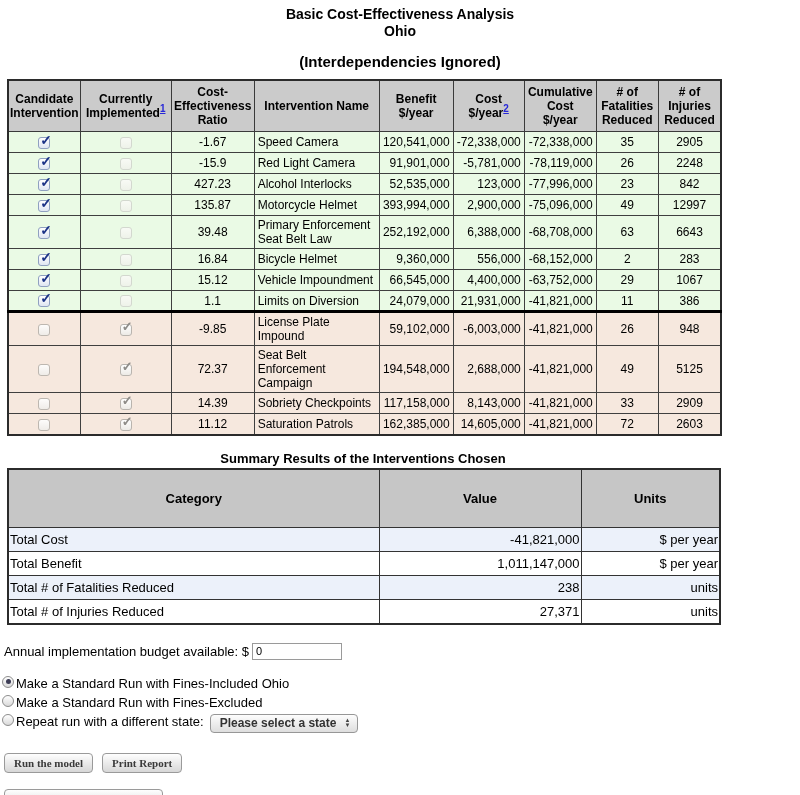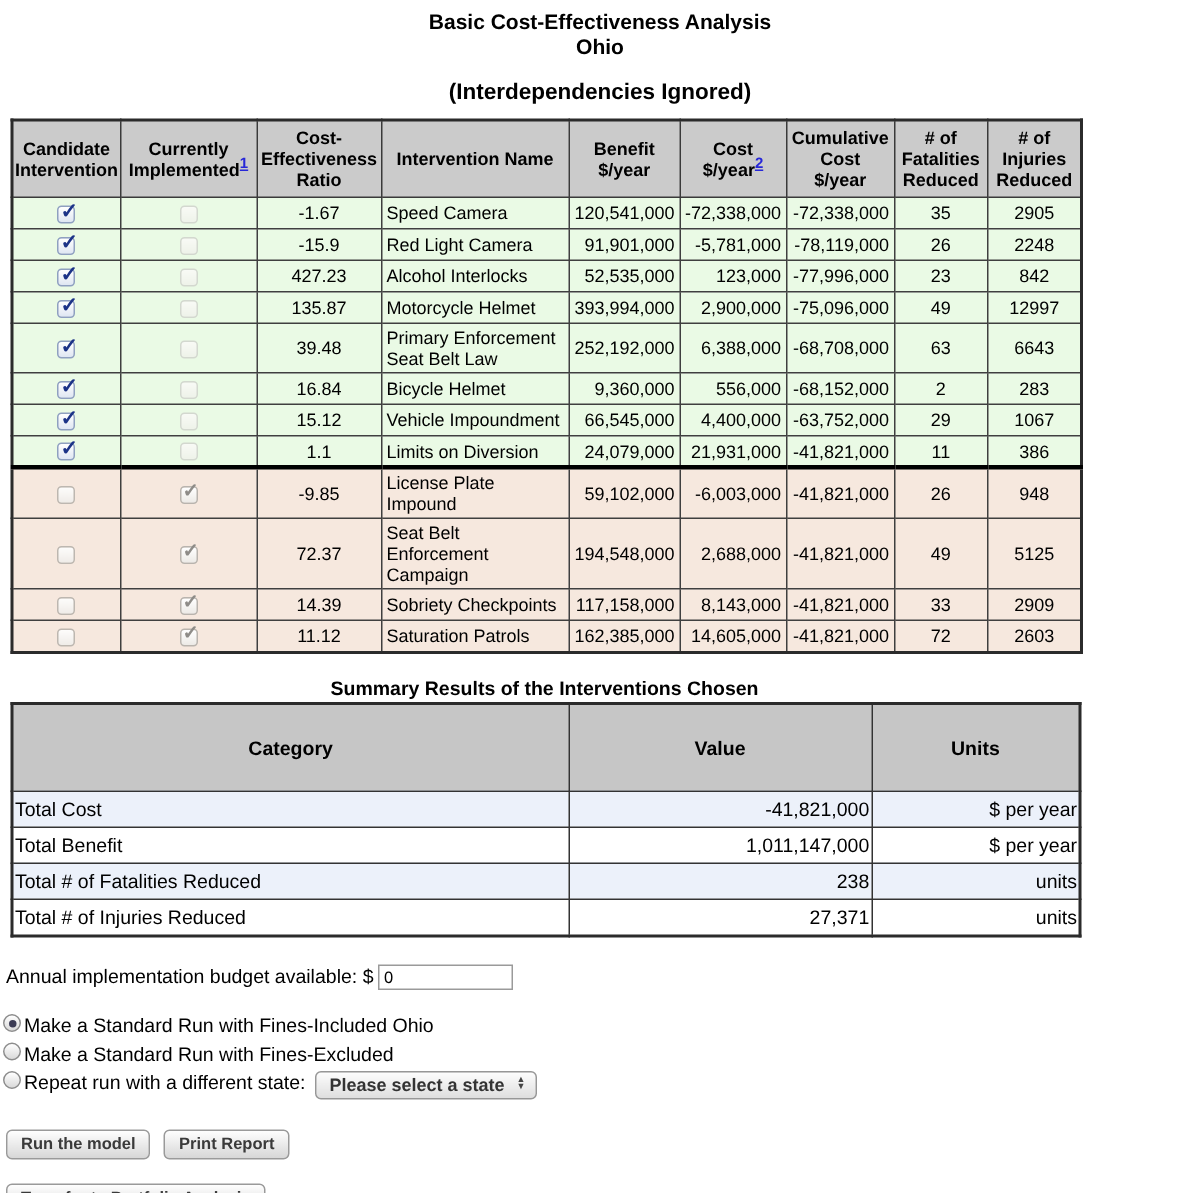--- a/index.html
+++ b/index.html
@@ -89,21 +89,21 @@
     background: linear-gradient(#fdfdfd,#dedede);
     font-size: 12px; font-weight: bold; color: #333;
     padding: 1px 7px 2px 9px; margin-left: 6px; cursor: pointer;
   }
   .sel-arrows { display: inline-flex; flex-direction: column; font-size: 6px; line-height: 5px; color: #444; }
   .btn-row { margin: 20px 0 0 4px; display: flex; gap: 9px; }
   .btn-row.second { margin-top: 16px; }
   button.mac {
     border: 1px solid #9a9a9a; border-radius: 4px;
     background: linear-gradient(#fefefe,#d7d7d7);
-    font-family: Liberation Sans, sans-serif;
+    font-family: Liberation Serif, serif;
     font-size: 11px; font-weight: bold; color: #3a3a3a;
     padding: 3px 9px; cursor: pointer;
   }
   .footnotes a, a.sup { color: #2727d8; text-decoration: underline; cursor: pointer; }
   a.sup { font-size: 10px; vertical-align: super; font-weight: bold; line-height: 0; }
 </style>
 </head>
 <body>
 
 <div class="titles">

